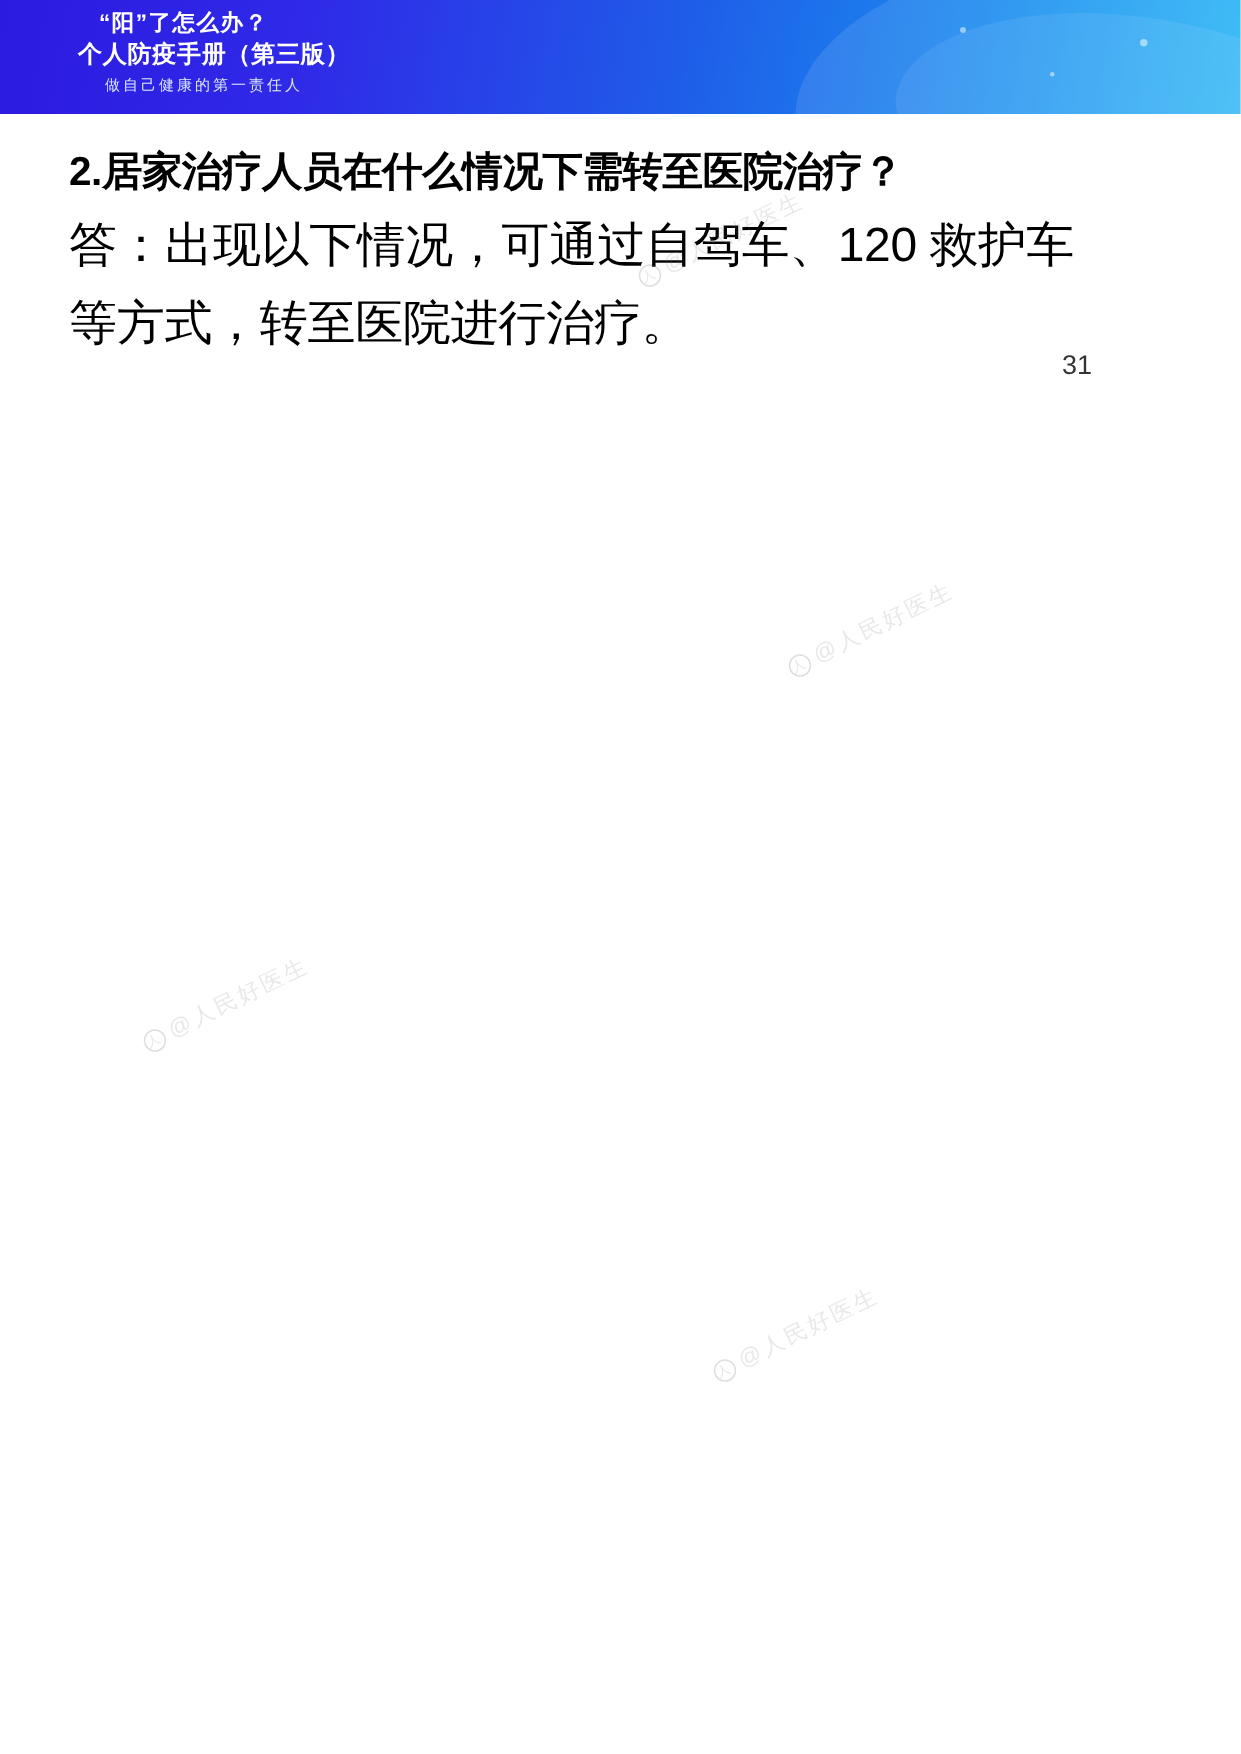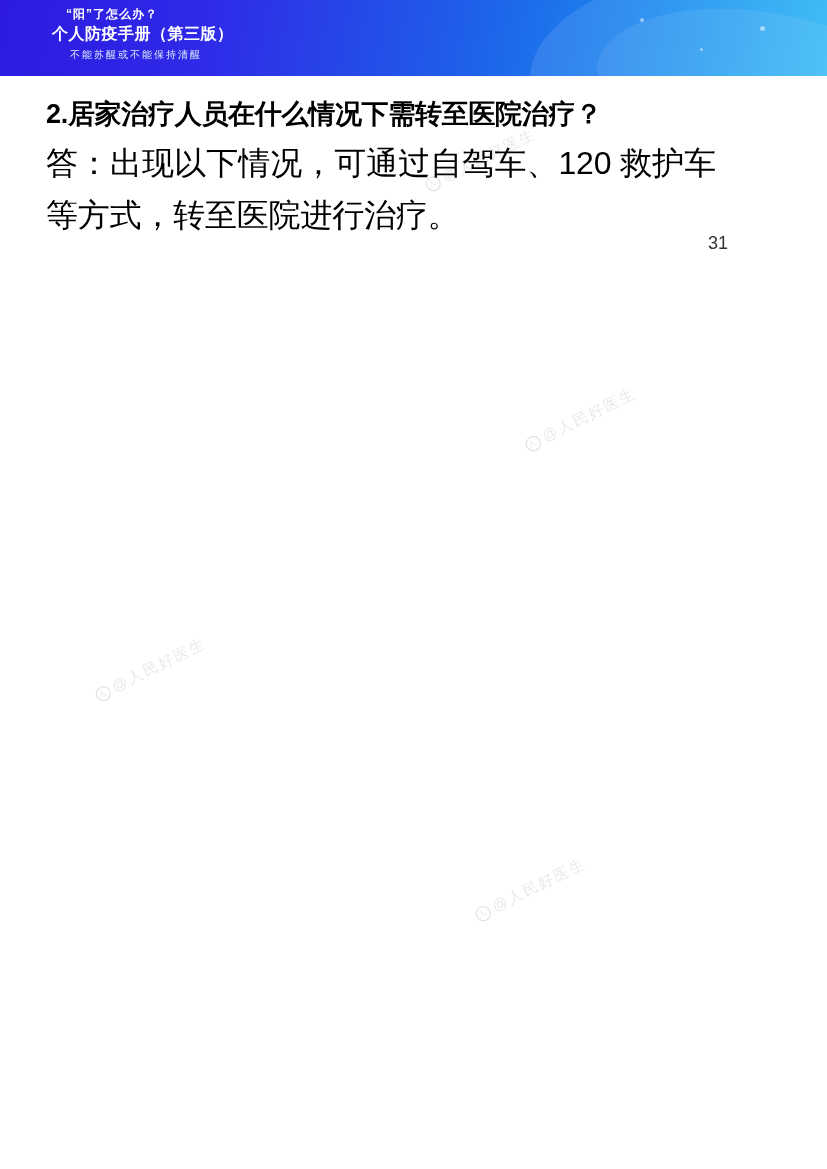--- a/index.html
+++ b/index.html
@@ -50,21 +50,21 @@
     border-radius: 50%;
   }
   .banner-text {
     position: absolute;
     left: 52px;
     top: 6px;
     color: #ffffff;
     text-align: left;
   }
   .banner-line1 {
-    font-size: 12px;
+    font-size: 15px;
     letter-spacing: 1px;
     margin: 0 0 1px 14px;
     font-weight: 600;
     white-space: nowrap;
   }
   .banner-line2 {
     font-size: 16px;
     font-weight: 700;
     letter-spacing: 0.5px;
     margin: 0;
@@ -139,21 +139,21 @@
 
 <div class="banner">
   <div class="wave"></div>
   <div class="wave2"></div>
   <div class="dot" style="left:640px; top:18px; width:4px; height:4px;"></div>
   <div class="dot" style="left:700px; top:48px; width:3px; height:3px;"></div>
   <div class="dot" style="left:760px; top:26px; width:5px; height:5px;"></div>
   <div class="banner-text">
     <p class="banner-line1">“阳”了怎么办？</p>
     <p class="banner-line2">个人防疫手册（第三版）</p>
-    <p class="banner-line3">不能苏醒或不能保持清醒</p>
+    <p class="banner-line3">做自己健康的第一责任人</p>
   </div>
 </div>
 
 <div class="page">
 
   <h2 class="q-title">2.居家治疗人员在什么情况下需转至医院治疗？</h2>
   <p class="para">答：出现以下情况，可通过自驾车、120 救护车等方式，转至医院进行治疗。</p>
 
   <div class="section-gap"></div>
 

